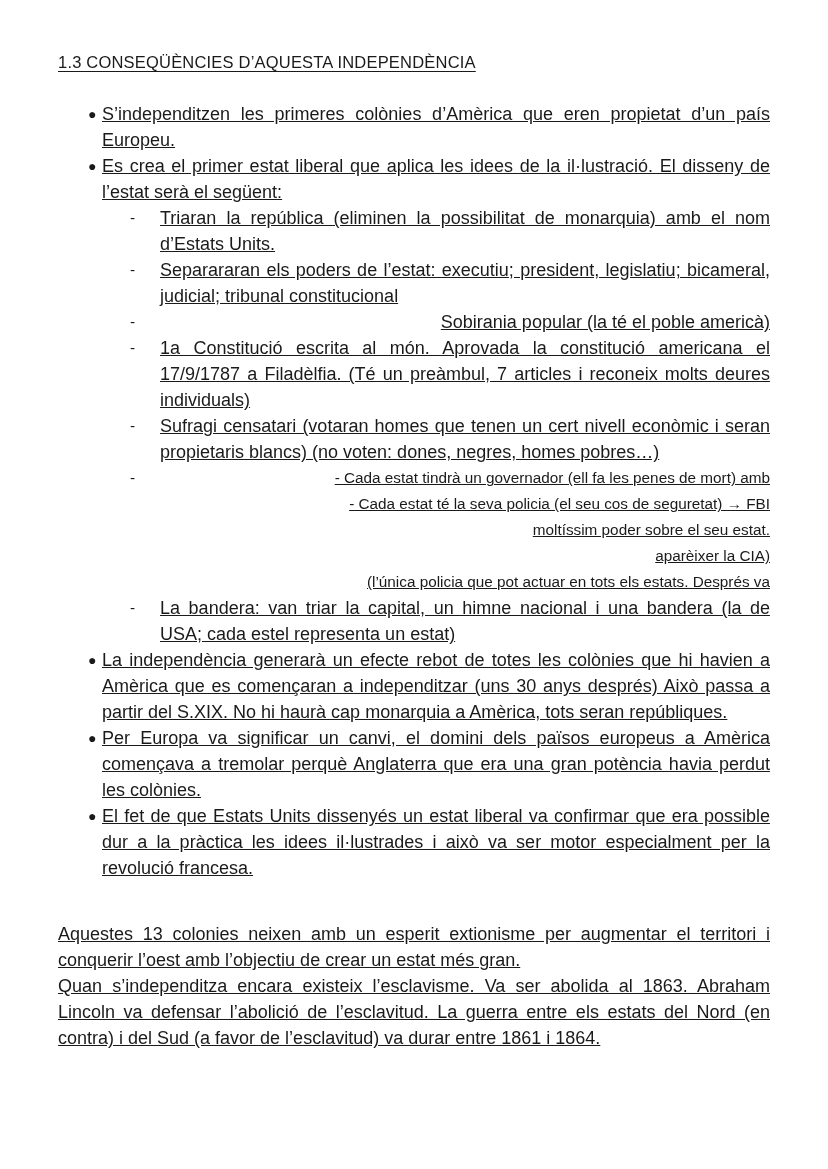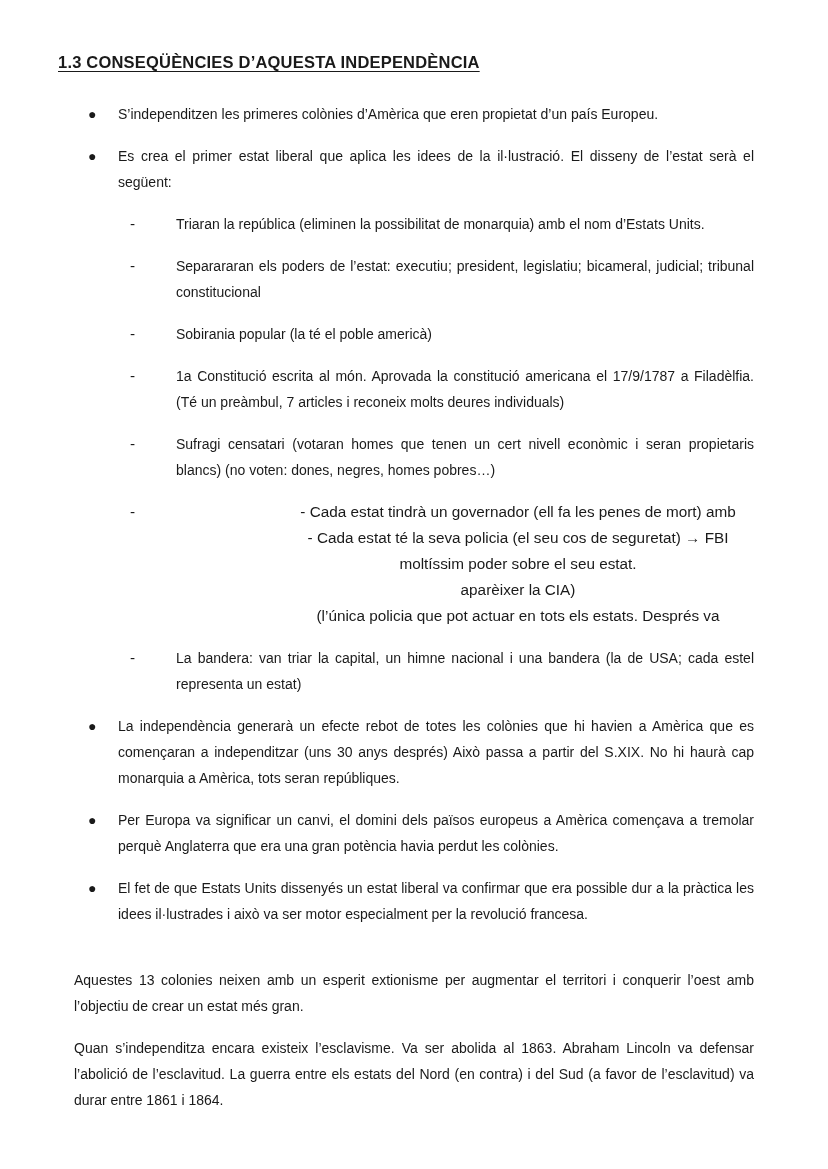--- a/index.html
+++ b/index.html
@@ -21,21 +21,21 @@
     box-sizing: border-box;
   }
   .content {
     position: absolute;
     left: 58px;
     top: 52px;
     width: 712px;
   }
   .doc-title {
     font-size: 16.5px;
-    font-weight: 700;
+    font-weight: 400;
     letter-spacing: 0.2px;
     text-decoration: underline;
     text-underline-offset: 3px;
     margin: 0 0 28px 0;
     line-height: 1.3;
     white-space: nowrap;
   }
 
   
   ul.level1 {
@@ -49,29 +49,30 @@
     margin-bottom: 0px;
   }
   ul.level1 > li > .bullet {
     position: absolute;
     left: 30px;
     top: 0;
     font-size: 14px;
     line-height: 26px;
   }
   .para {
-    font-size: 14px;
+    font-size: 18px;
     line-height: 26px;
     text-align: justify;
     text-justify: inter-word;
-    margin: 16px;
+    margin: 0;
     hyphens: none;
+    text-decoration: underline;
   }
   .para.nojust {
-    text-align: left;
+    text-align: right;
   }
 
   ul.level2 {
     list-style: none;
     margin: 0;
     padding: 0;
   }
   ul.level2 > li {
     position: relative;
     padding-left: 44px;
@@ -84,22 +85,23 @@
     font-size: 15.3px;
     line-height: 26px;
   }
 
   .level3 {
     margin-left: 106px;
   }
   .level3 .l3line {
     font-size: 15.3px;
     line-height: 26px;
-    text-align: center;
+    text-align: right;
     margin: 0;
+    text-decoration: underline;
   }
 
   .tail-block {
     margin-top: 40px;
   }
   .tail-block .para {
     text-align: justify;
   }
   .tail-block .para + .para {
     margin-top: 0;

